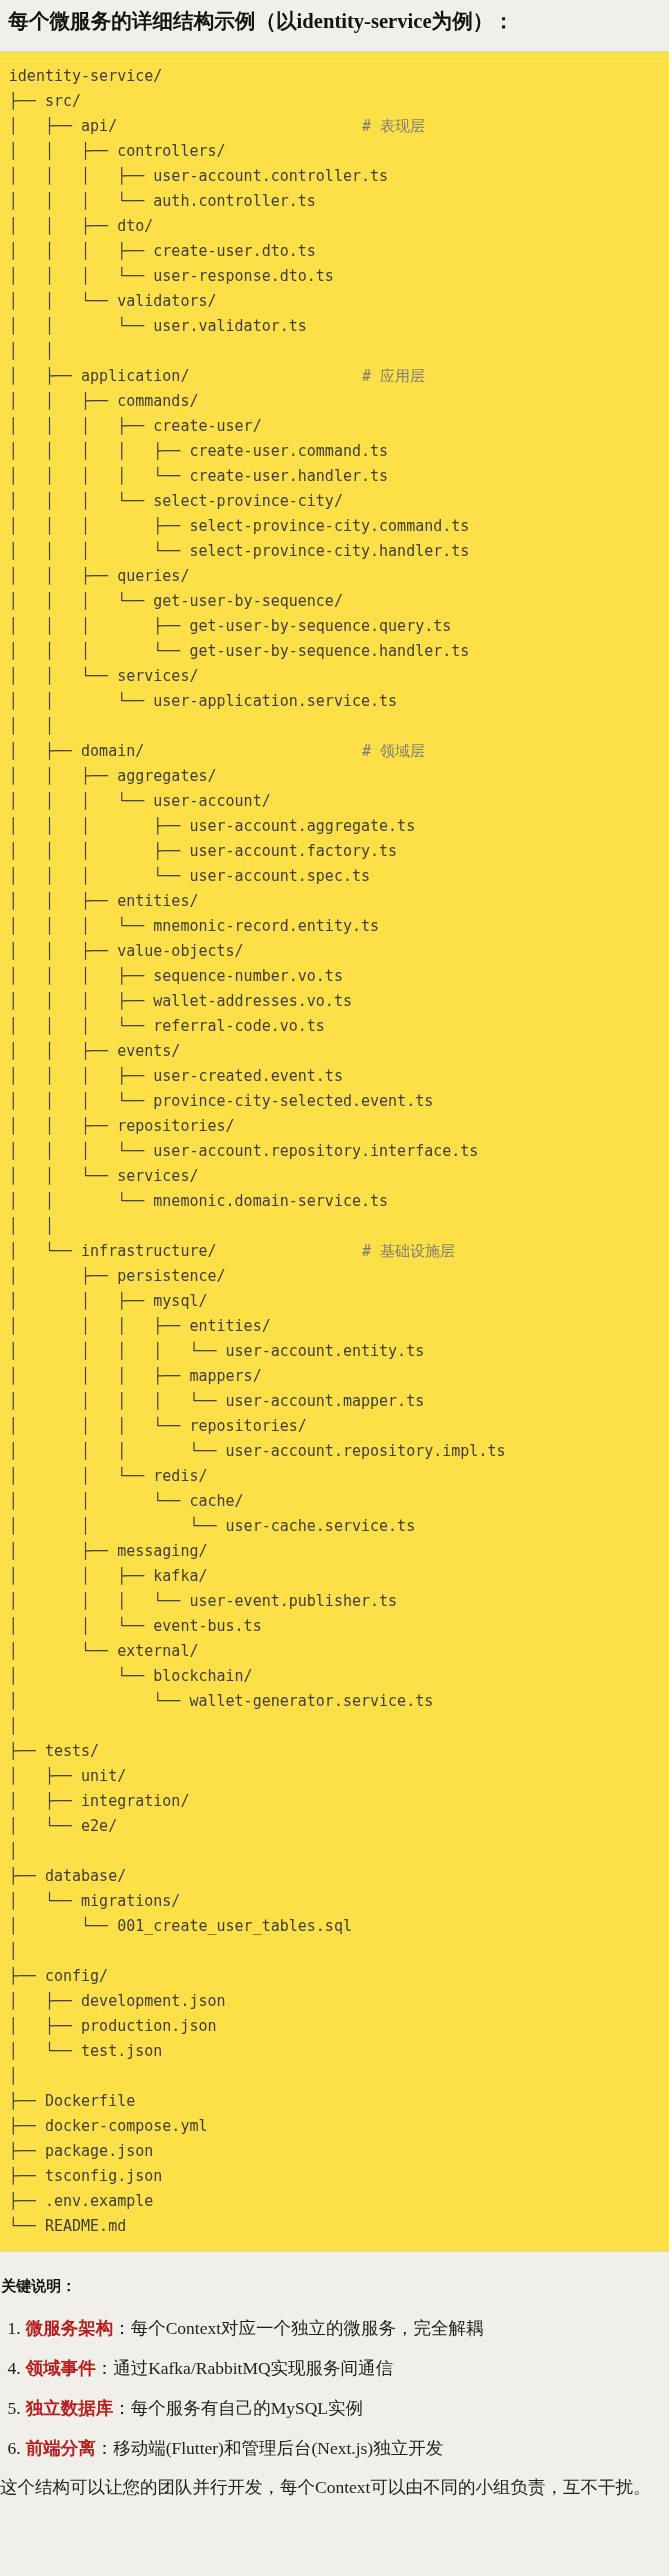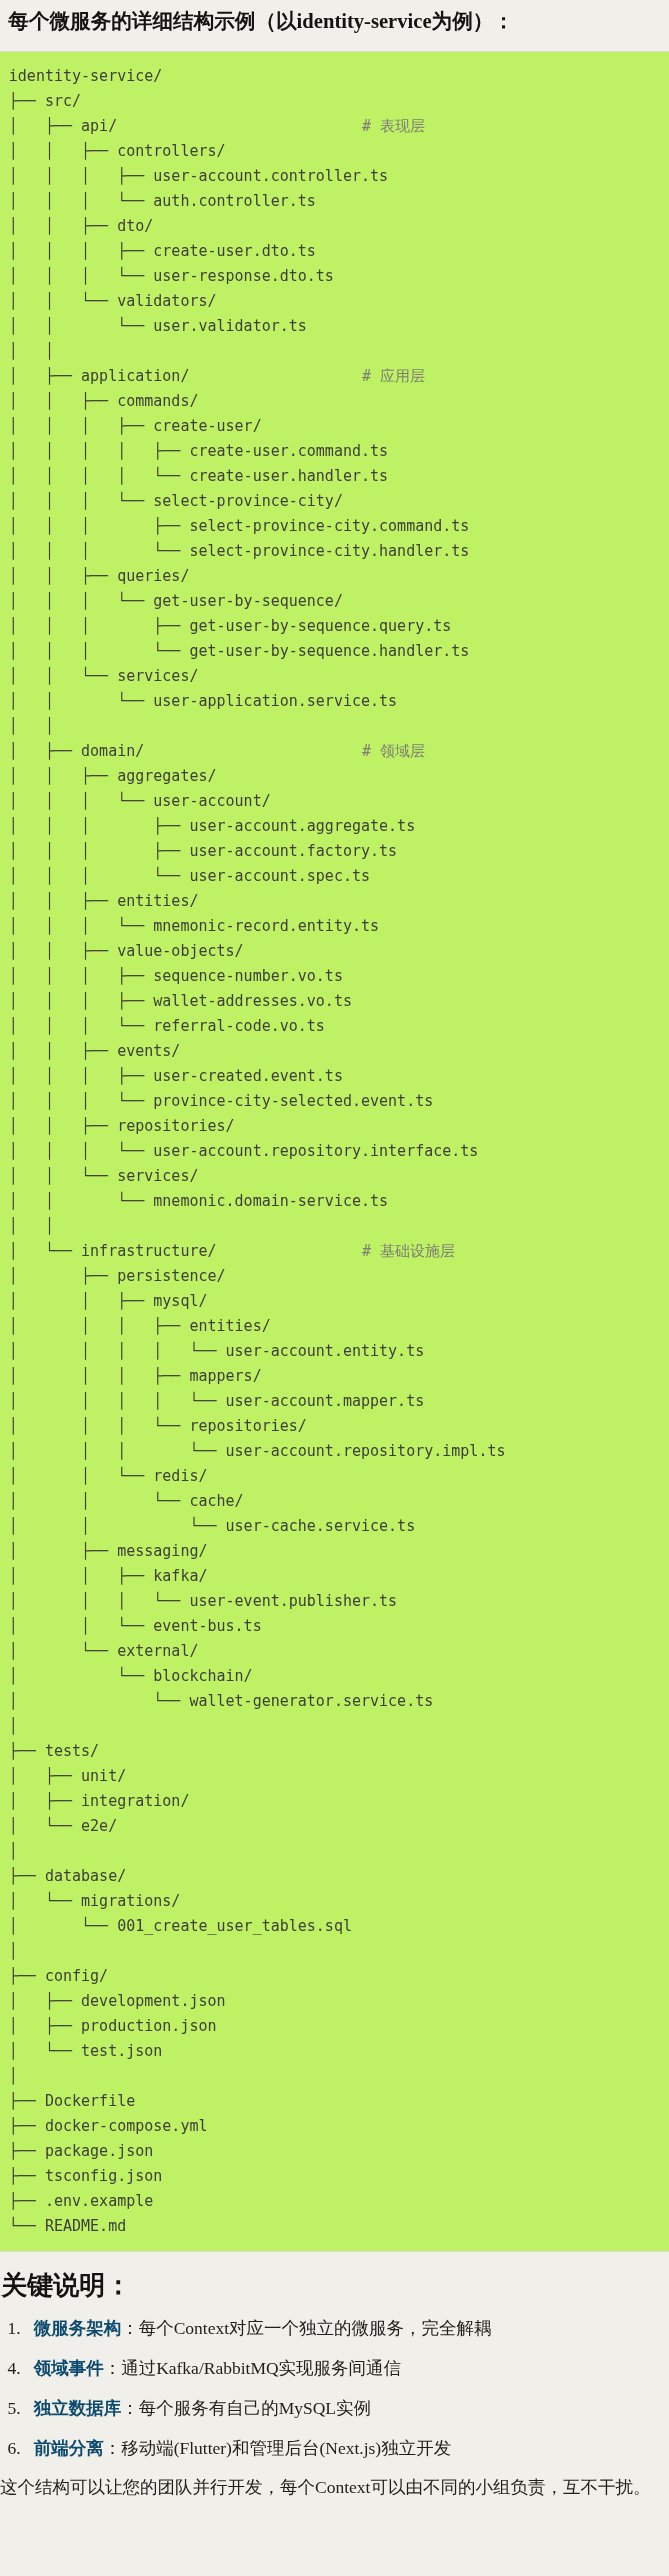--- a/index.html
+++ b/index.html
@@ -14,49 +14,49 @@
     margin:6.3px 0 0 1.3px;
     font-size:20.6px;
     line-height:30px;
     font-weight:bold;
     color:#14130f;
     font-family:"Liberation Serif","DejaVu Serif",serif;
     padding-left:7px;
   }
   .codeblock{
     margin-top:15px;
-    background:#bef264;
+    background:#fde047;
     border-top:0.6px solid #dcdad2;
     border-bottom:0.6px solid #dcdad2;
   }
   .codeblock pre{
     margin:0;
     padding:11.3px 10px 12.5px 8.8px;
     font-family:"DejaVu Sans Mono","Liberation Mono",monospace;
     font-size:15px;
     line-height:25px;
     color:#3f3e39;
     white-space:pre;
   }
   .codeblock .cmt{color:#7d7c75;margin-left:28px;}
   .notes{padding:0 7.5px;}
   .notes-heading{
     margin:19px 0 0 -6.3px;
-    font-size:26px;
+    font-size:15px;
     line-height:30px;
     font-weight:bold;
     color:#14130f;
   }
   .note-item{
     margin-top:15px;
     font-size:17.5px;
     line-height:25px;
   }
   .note-item .num{margin-right:5px;}
-  .note-item strong{color:#0c4a6e;margin-left:8px;}
+  .note-item strong{color:#b91c1c;}
   .closing{
     margin:14.4px 0 17.5px -7.5px;
     font-size:17.5px;
     line-height:25px;
   }
 </style>
 </head>
 <body>
 
 <h3 class="page-title">每个微服务的详细结构示例（以identity-service为例）：</h3>

